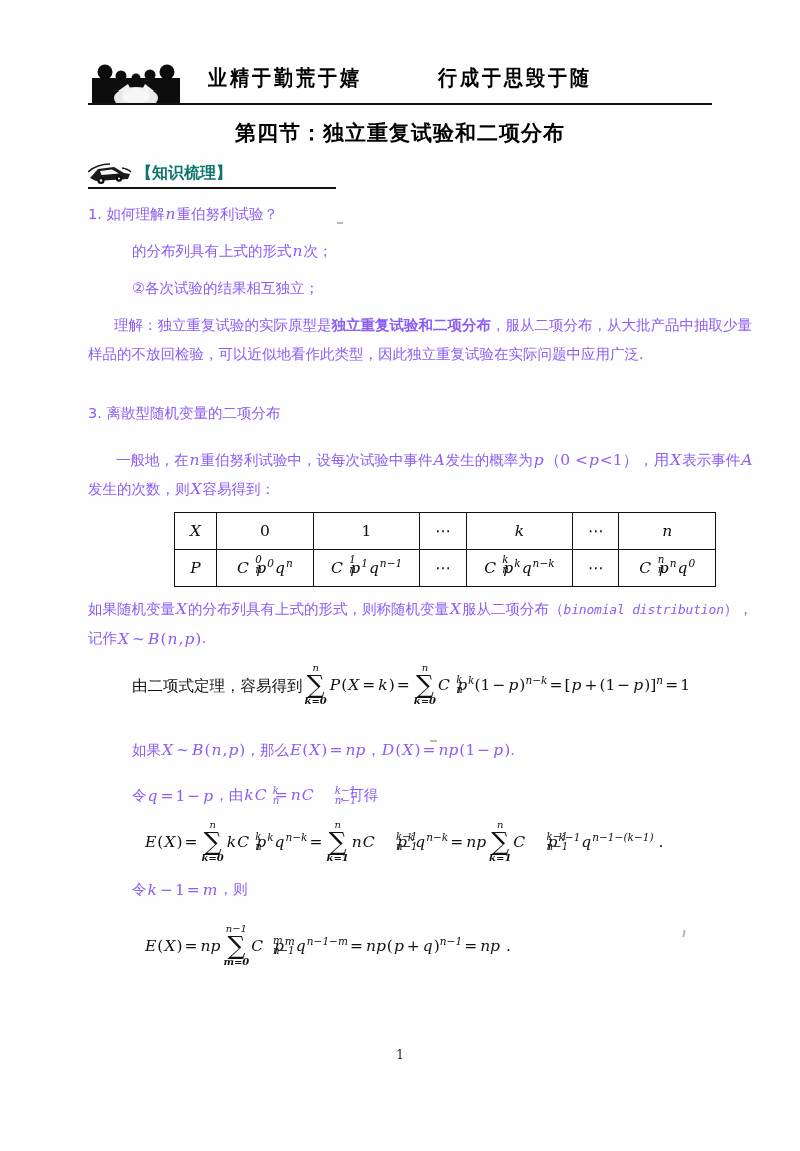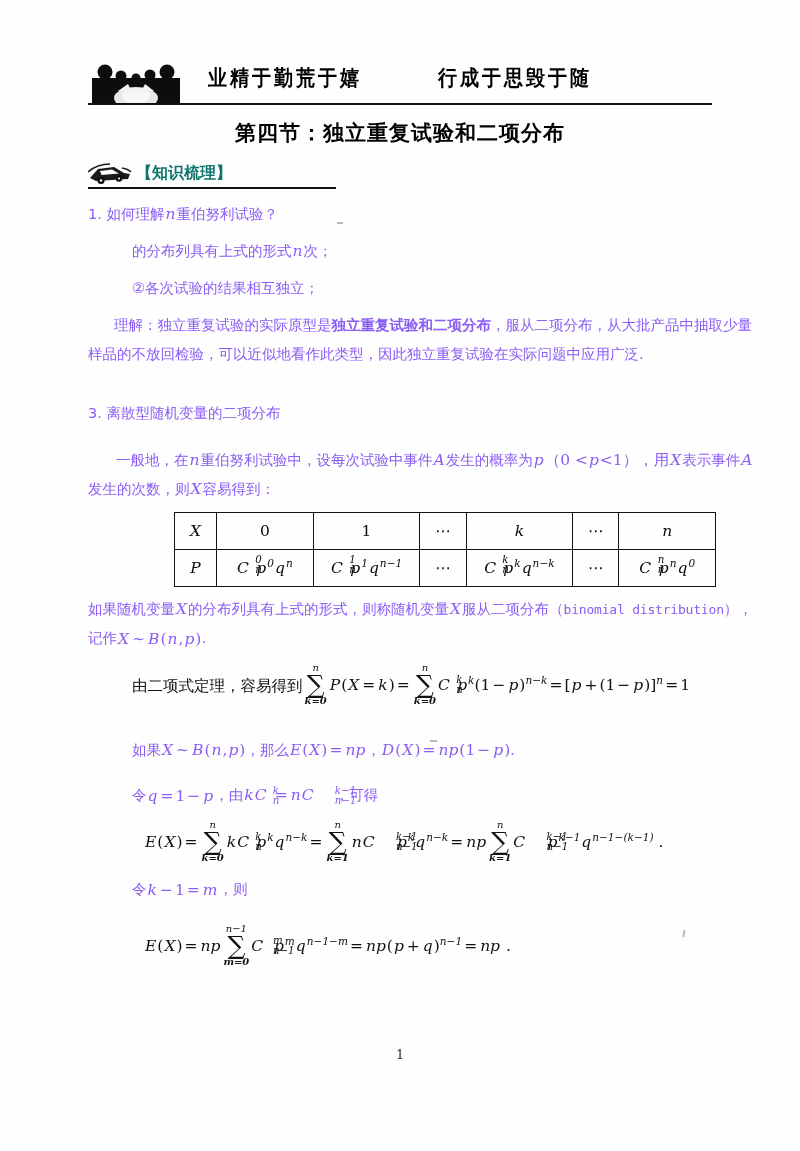--- a/index.html
+++ b/index.html
@@ -123,20 +123,21 @@
   .gap-s { height: 8px; }
   .gap-m { height: 18px; }
   .gap-l { height: 30px; }
   .ind2 { padding-left: 44px; }
   .ind3 { padding-left: 56px; }
   .bold { font-weight: bold; }
   .mono {
     font-family: "DejaVu Sans Mono", "Liberation Mono", monospace;
     font-size: 13px;
     letter-spacing: -0.2px;
+    font-style: italic;
   }
 
   
   .mi {
     font-family: "DejaVu Serif", "Liberation Serif", serif;
     font-style: italic;
     font-size: 15.5px;
     padding: 0 1px;
   }
   .mn, .mo {

